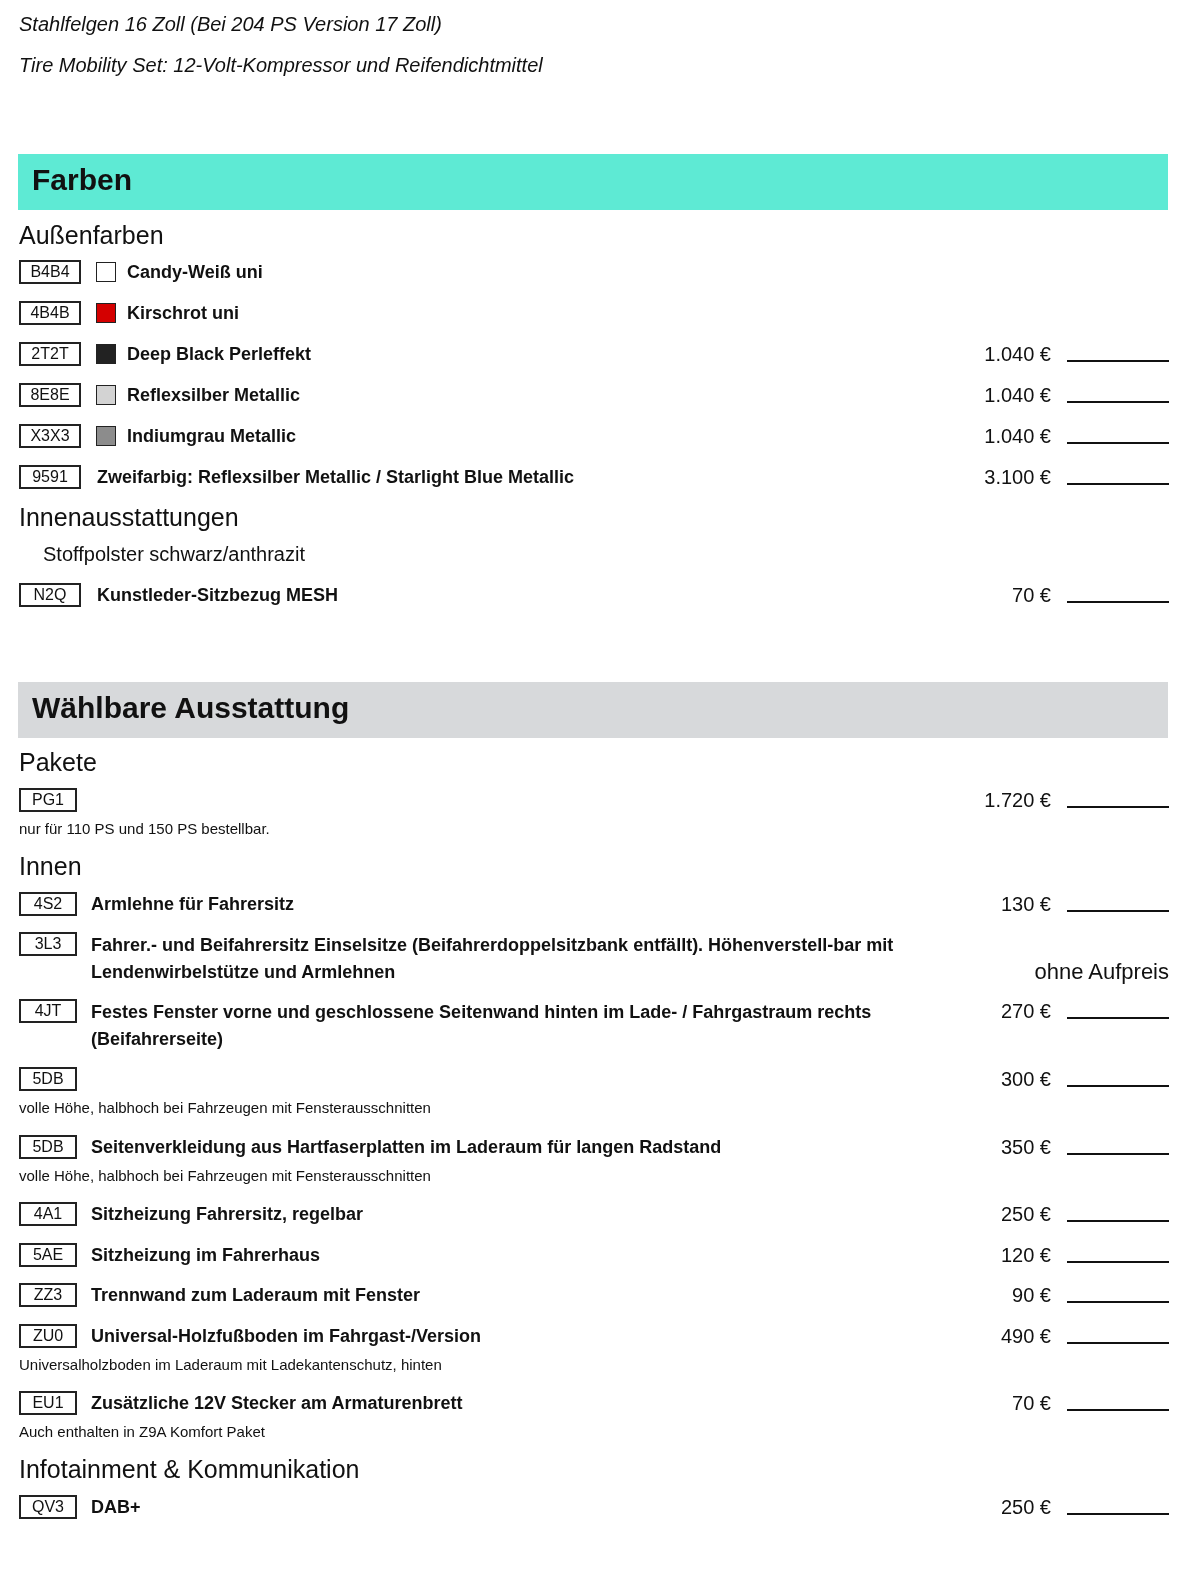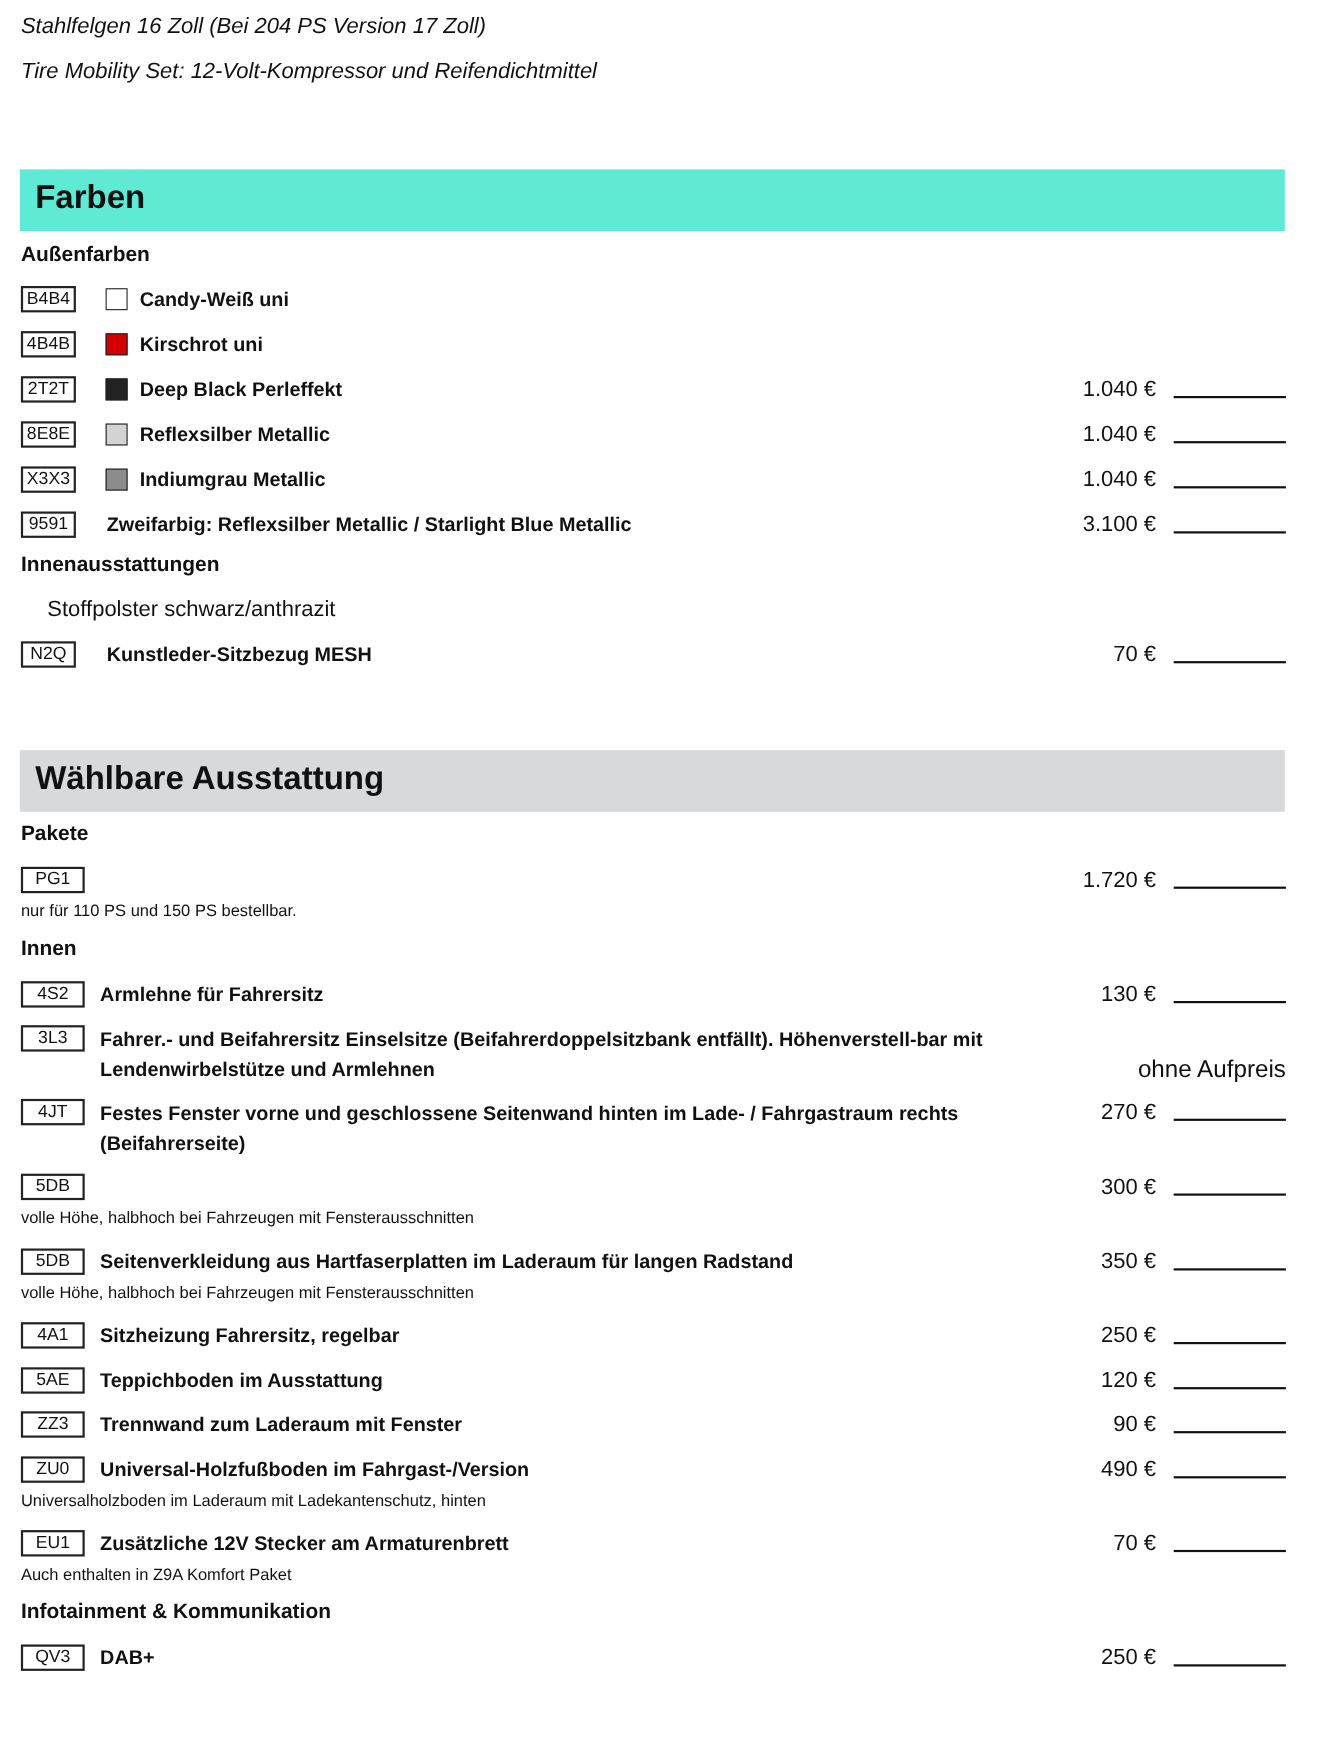--- a/index.html
+++ b/index.html
@@ -1,25 +1,25 @@
 <!DOCTYPE html>
 <html><head>
 <meta charset="utf-8">
 <style>
   html, body { margin: 0; padding: 0; background: #ffffff; }
   body { width: 1200px; height: 1592px; position: relative; overflow: hidden;
          font-family: "Liberation Sans", sans-serif; color: #111; }
   .intro { position: absolute; left: 19px; font-size: 20px; font-style: italic; }
   .band { position: absolute; left: 18px; width: 1150px; height: 56px; background: #d7d9db; }
   .band-title { position: absolute; left: 14px; top: 9px; font-size: 30px; font-weight: bold; }
-  .subhead { position: absolute; left: 19px; font-size: 19px; font-weight: bold; }
+  .subhead { position: absolute; left: 19px; font-size: 25px; font-weight: normal; }
   .plain { position: absolute; left: 19px; font-size: 20px; margin-left: 24px; }
   .note { position: absolute; left: 19px; font-size: 15px; }
   .row { position: absolute; left: 19px; width: 1150px; height: 30px; }
-  .code { position: absolute; left: 0; top: 0; width: 50px; height: 24px; border: 2px solid #222;
+  .code { position: absolute; left: 0; top: 0; width: 62px; height: 24px; border: 2px solid #222;
           box-sizing: border-box; font-size: 16px; text-align: center; line-height: 20px; background:#fff; }
   .code.narrow { width: 58px; }
   .swatch { position: absolute; left: 77px; top: 2px; width: 20px; height: 20px; border: 1.5px solid #222;
             box-sizing: border-box; }
   .label { position: absolute; top: 0; font-size: 18px; line-height: 24px; white-space: nowrap; font-weight: bold; }
   .label.wrap { white-space: normal; width: 840px; line-height: 27px; }
   .price { position: absolute; right: 118px; top: 0; font-size: 20px; line-height: 24px; text-align: right; white-space: nowrap; }
   .price.free { right: 0; font-size: 22px; margin-top: 28px; }
   .line { position: absolute; right: 0; top: 18px; width: 102px; height: 2px; background: #111; }
 </style>
@@ -135,21 +135,21 @@
 
 <div class="row" style="top:1202px">
   <div class="code narrow">4A1</div>
   <div class="label" style="left:72px">Sitzheizung Fahrersitz, regelbar</div>
   <div class="price">250 €</div>
   <div class="line"></div>
 </div>
 
 <div class="row" style="top:1243px">
   <div class="code narrow">5AE</div>
-  <div class="label" style="left:72px">Teppichboden im Ausstattung</div>
+  <div class="label" style="left:72px">Sitzheizung im Fahrerhaus</div>
   <div class="price">120 €</div>
   <div class="line"></div>
 </div>
 
 <div class="row" style="top:1283px">
   <div class="code narrow">ZZ3</div>
   <div class="label" style="left:72px">Trennwand zum Laderaum mit Fenster</div>
   <div class="price">90 €</div>
   <div class="line"></div>
 </div>

